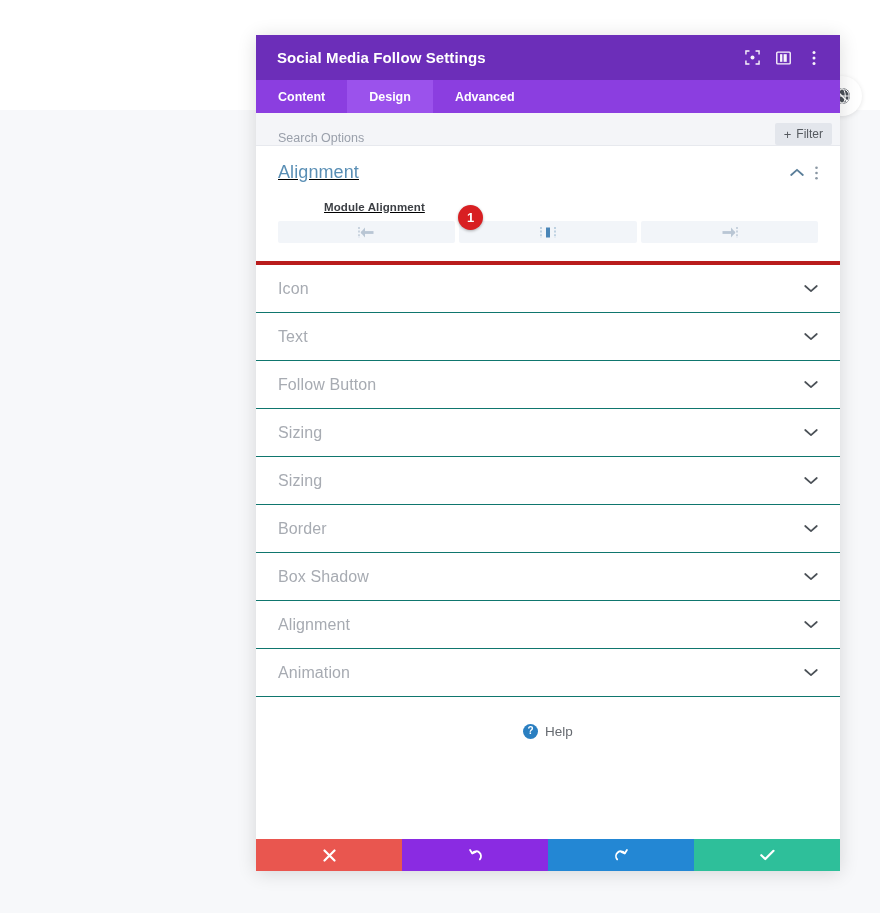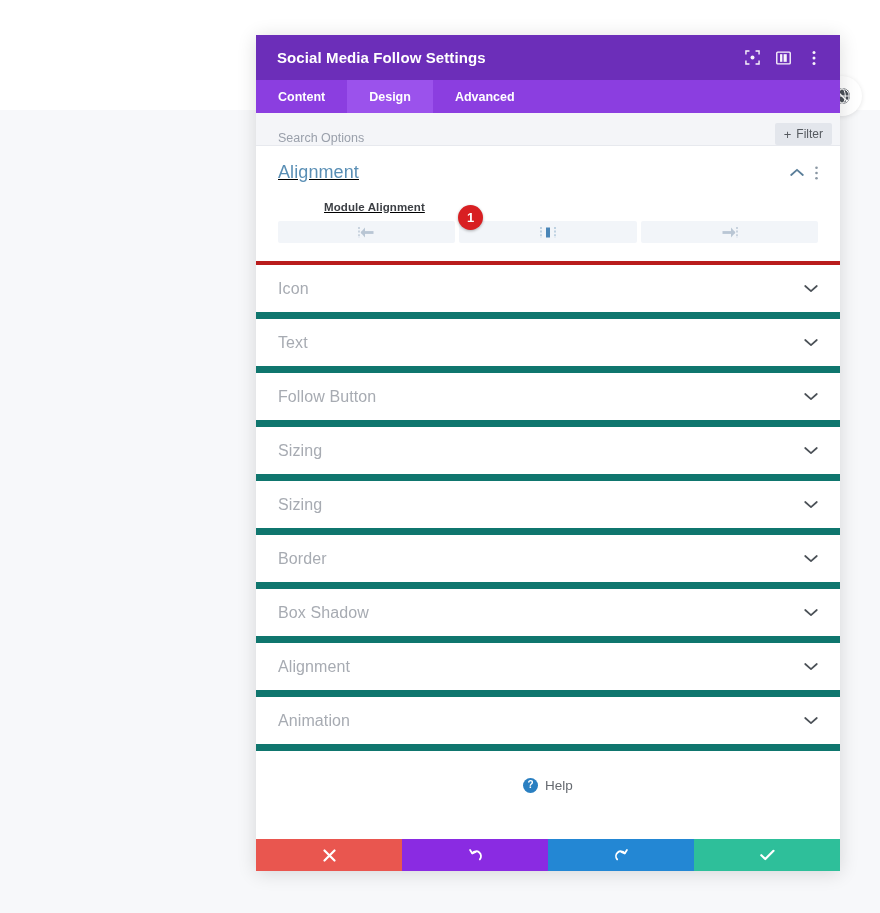--- a/index.html
+++ b/index.html
@@ -246,21 +246,21 @@
     display: flex;
     align-items: center;
     justify-content: center;
     box-shadow: 0 1px 3px rgba(0,0,0,0.3);
     z-index: 5;
   }
 
   
   .toggle-row {
     height: 47px;
-    border-bottom: 7px solid #0f766e;
+    border-bottom: 1px solid #0f766e;
     display: flex;
     align-items: center;
     padding: 0 22px;
     cursor: pointer;
     background: #ffffff;
   }
   .toggle-label {
     flex: 1 1 auto;
     font-size: 16px;
     color: #a7abb2;

